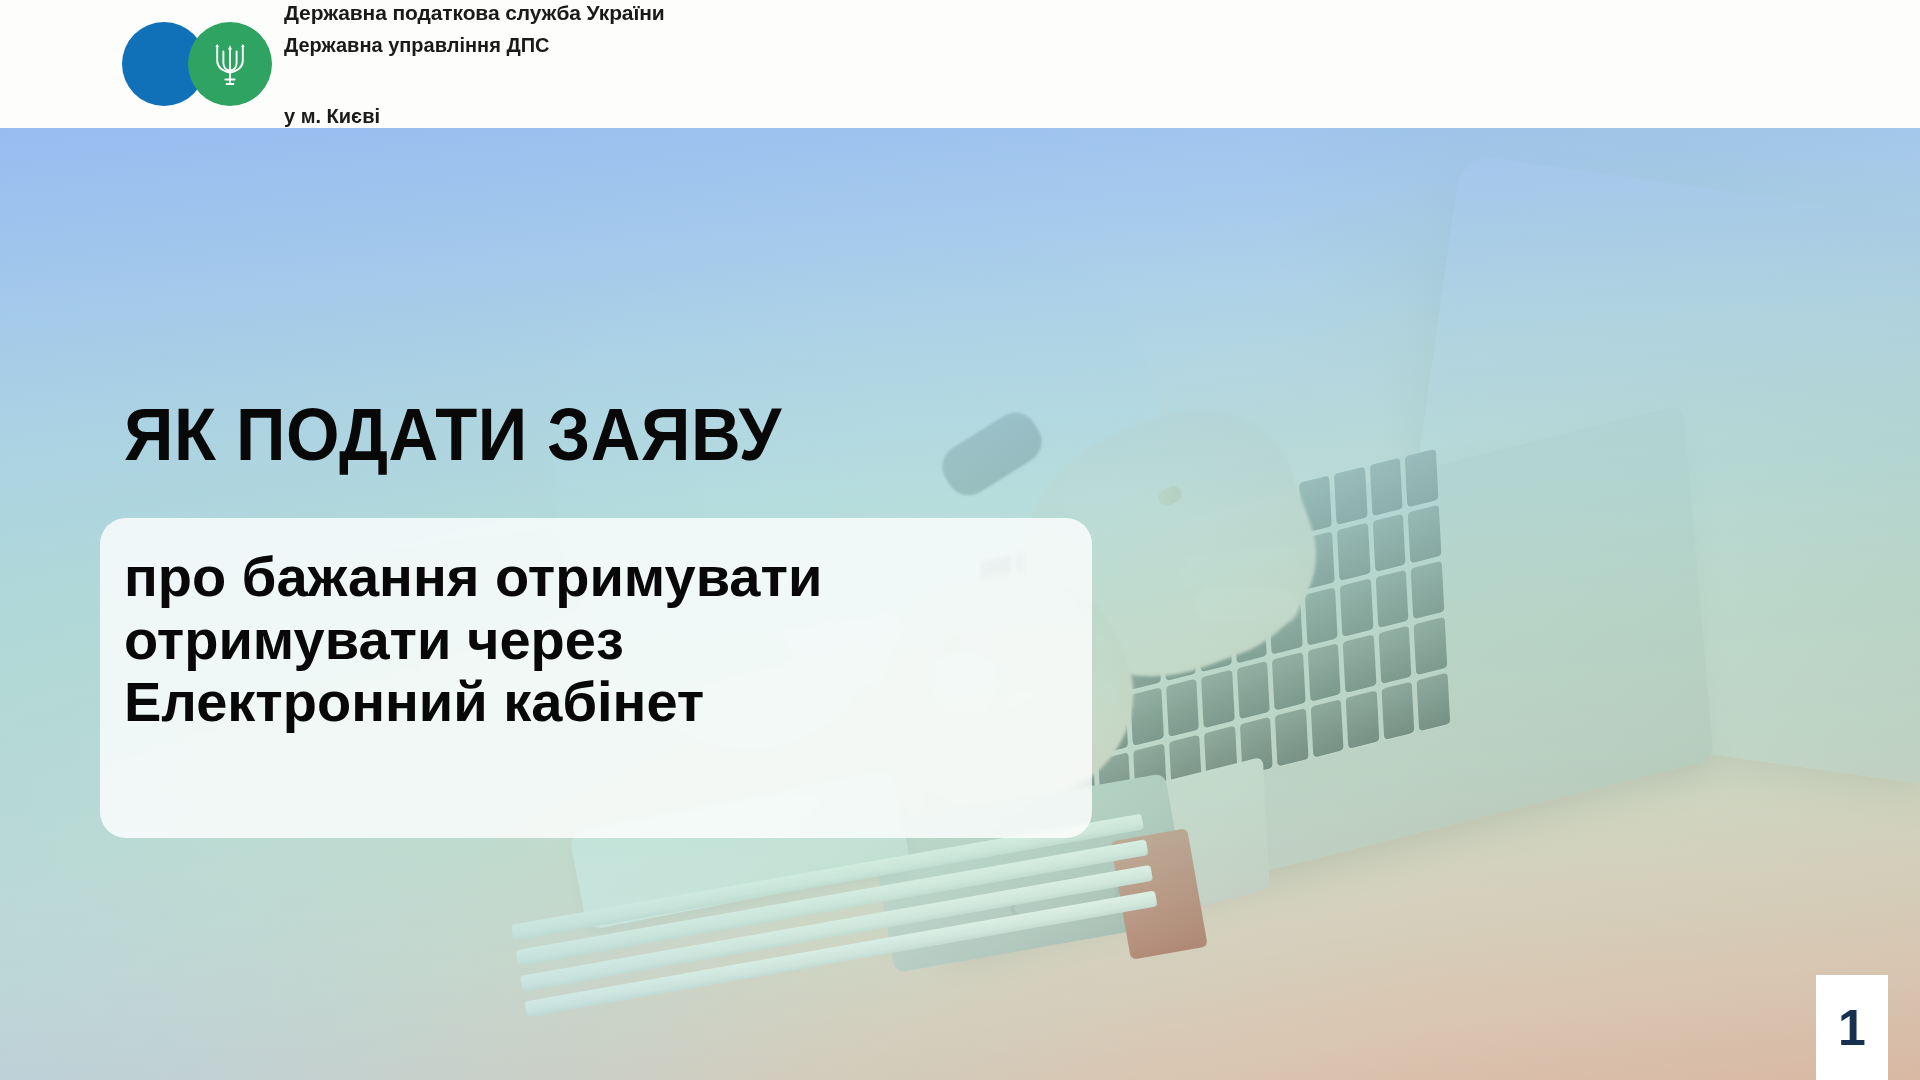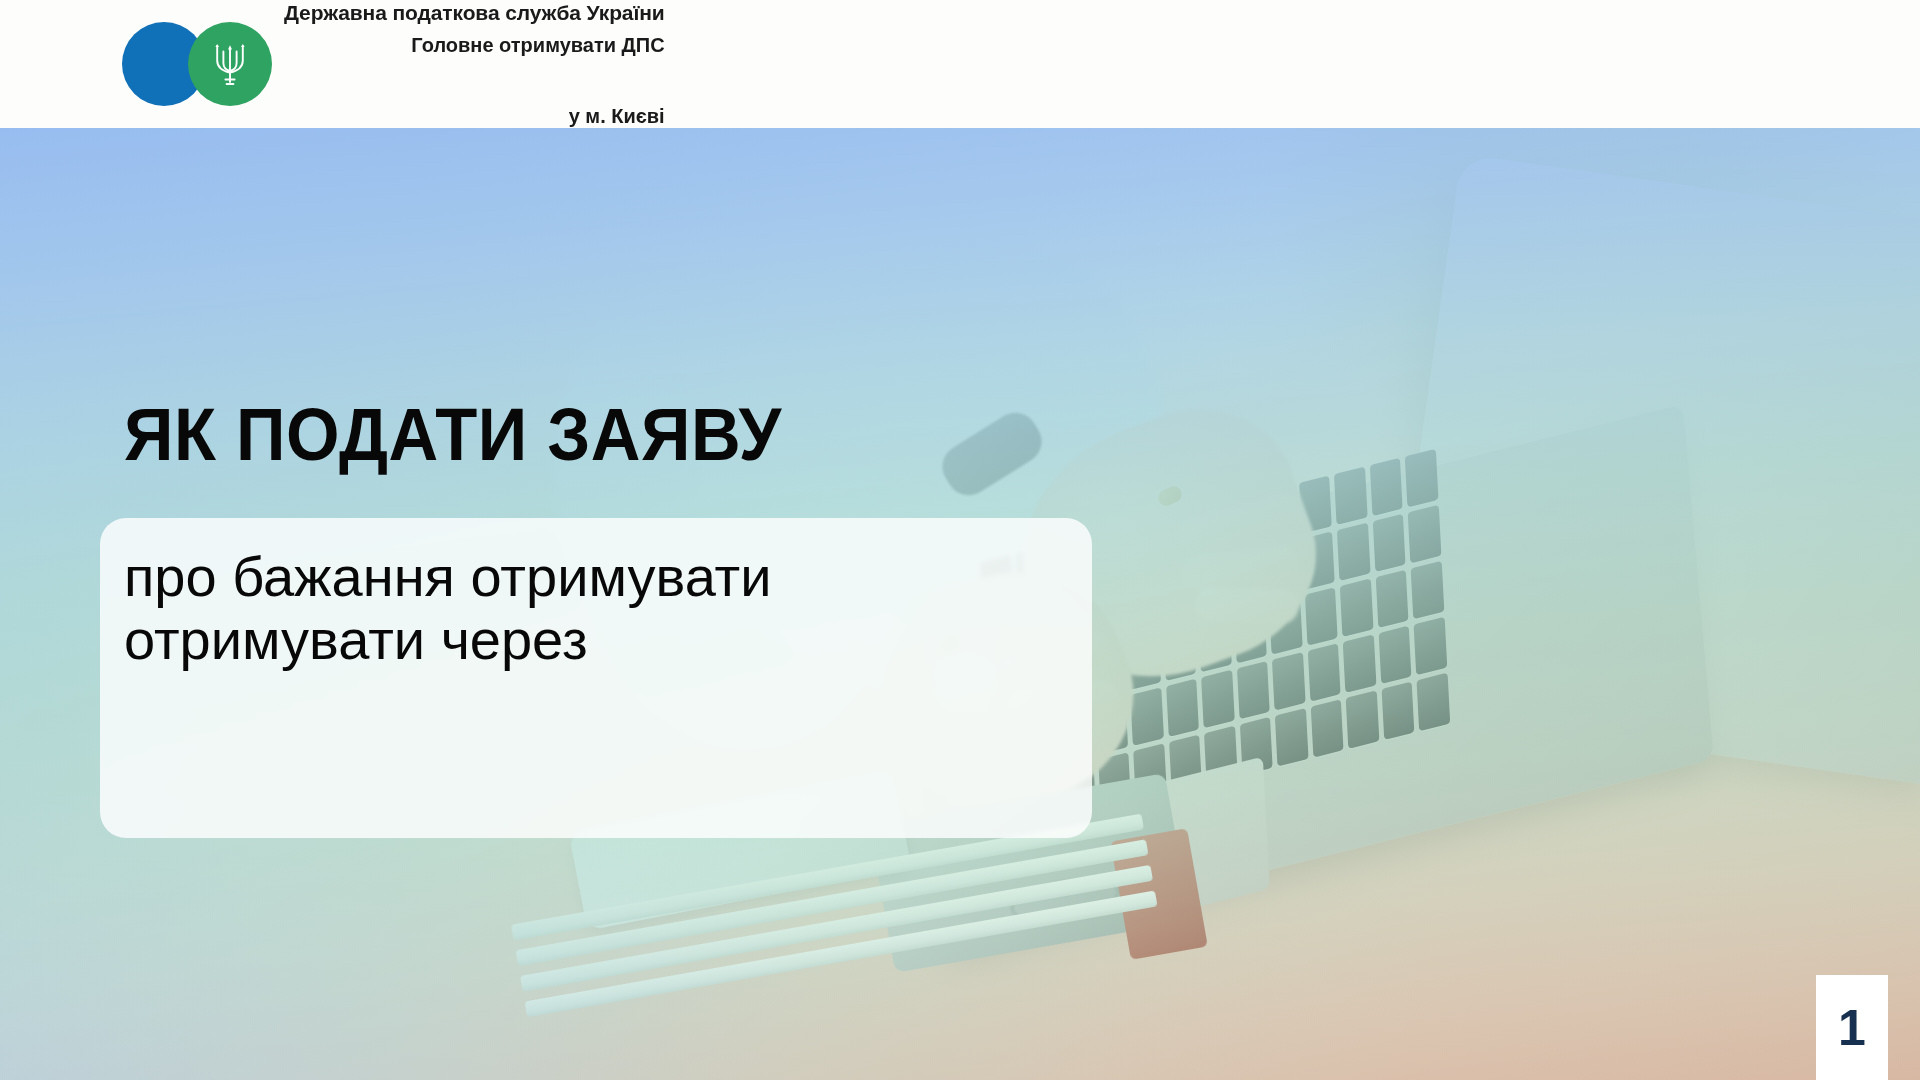--- a/index.html
+++ b/index.html
@@ -20,21 +20,20 @@
   .header-bar {
     position:absolute; left:0; top:0;
     width:1920px; height:128px;
     background:#fdfdfb;
     display:flex; align-items:center;
     z-index:60;
   }
   .header-inner {
     display:flex; align-items:center;
     margin-left:122px;
-    text-align:right;
   }
   .logo-marks {
     position:relative;
     width:150px; height:84px;
     flex:0 0 auto;
   }
   .logo-circle {
     position:absolute; top:0;
     width:84px; height:84px;
     border-radius:50%;
@@ -296,21 +295,21 @@
     background:rgba(255,255,255,0.80);
     border-radius:26px;
     backdrop-filter:blur(2px);
     z-index:25;
   }
   .subtitle {
     position:absolute;
     left:124px; top:546px;
     width:1080px;
     font-size:56px;
-    font-weight:normal;
+    font-weight:bold;
     color:#080808;
     line-height:1.12;
     z-index:30;
   }
   .subtitle span { display:block; white-space:nowrap; }
 
   
   .page-badge {
     position:absolute;
     left:1816px; top:975px;
@@ -443,20 +442,21 @@
 
     <div class="wash"></div>
   </div>
 
   <div class="headline">ЯК ПОДАТИ ЗАЯВУ</div>
 
   <div class="subtitle-card"></div>
   <div class="subtitle">
     <span>про бажання отримувати</span>
     <span>отримувати через</span>
+    <span>Електронний кабінет</span>
   </div>
 
   <div class="header-bar">
     <div class="header-inner">
 
       <div class="logo-marks">
         <div class="logo-circle blue"></div>
         <div class="logo-circle green">
           <svg class="tryzub" viewBox="0 0 34 46">
             <g fill="none" stroke="#ffffff" stroke-width="1.9" stroke-linecap="round">
@@ -470,21 +470,21 @@
             </g>
             <path d="M17 4.2 L19 8.4 L15 8.4 Z" fill="#ffffff"></path>
             <path d="M4.2 3 L6 6 L2.4 6 Z" fill="#ffffff"></path>
             <path d="M29.8 3 L31.6 6 L28 6 Z" fill="#ffffff"></path>
           </svg>
         </div>
       </div>
 
       <div class="header-text">
         <div class="hdr-line1">Державна податкова служба України</div>
-        <div class="hdr-line2">Головне отримувати ДПС</div>
+        <div class="hdr-line2">Державна управління ДПС</div>
         <div class="hdr-line3">у м. Києві</div>
       </div>
 
     </div>
   </div>
 
   <div class="page-badge">
     <span class="page-badge-num">1</span>
   </div>
 

